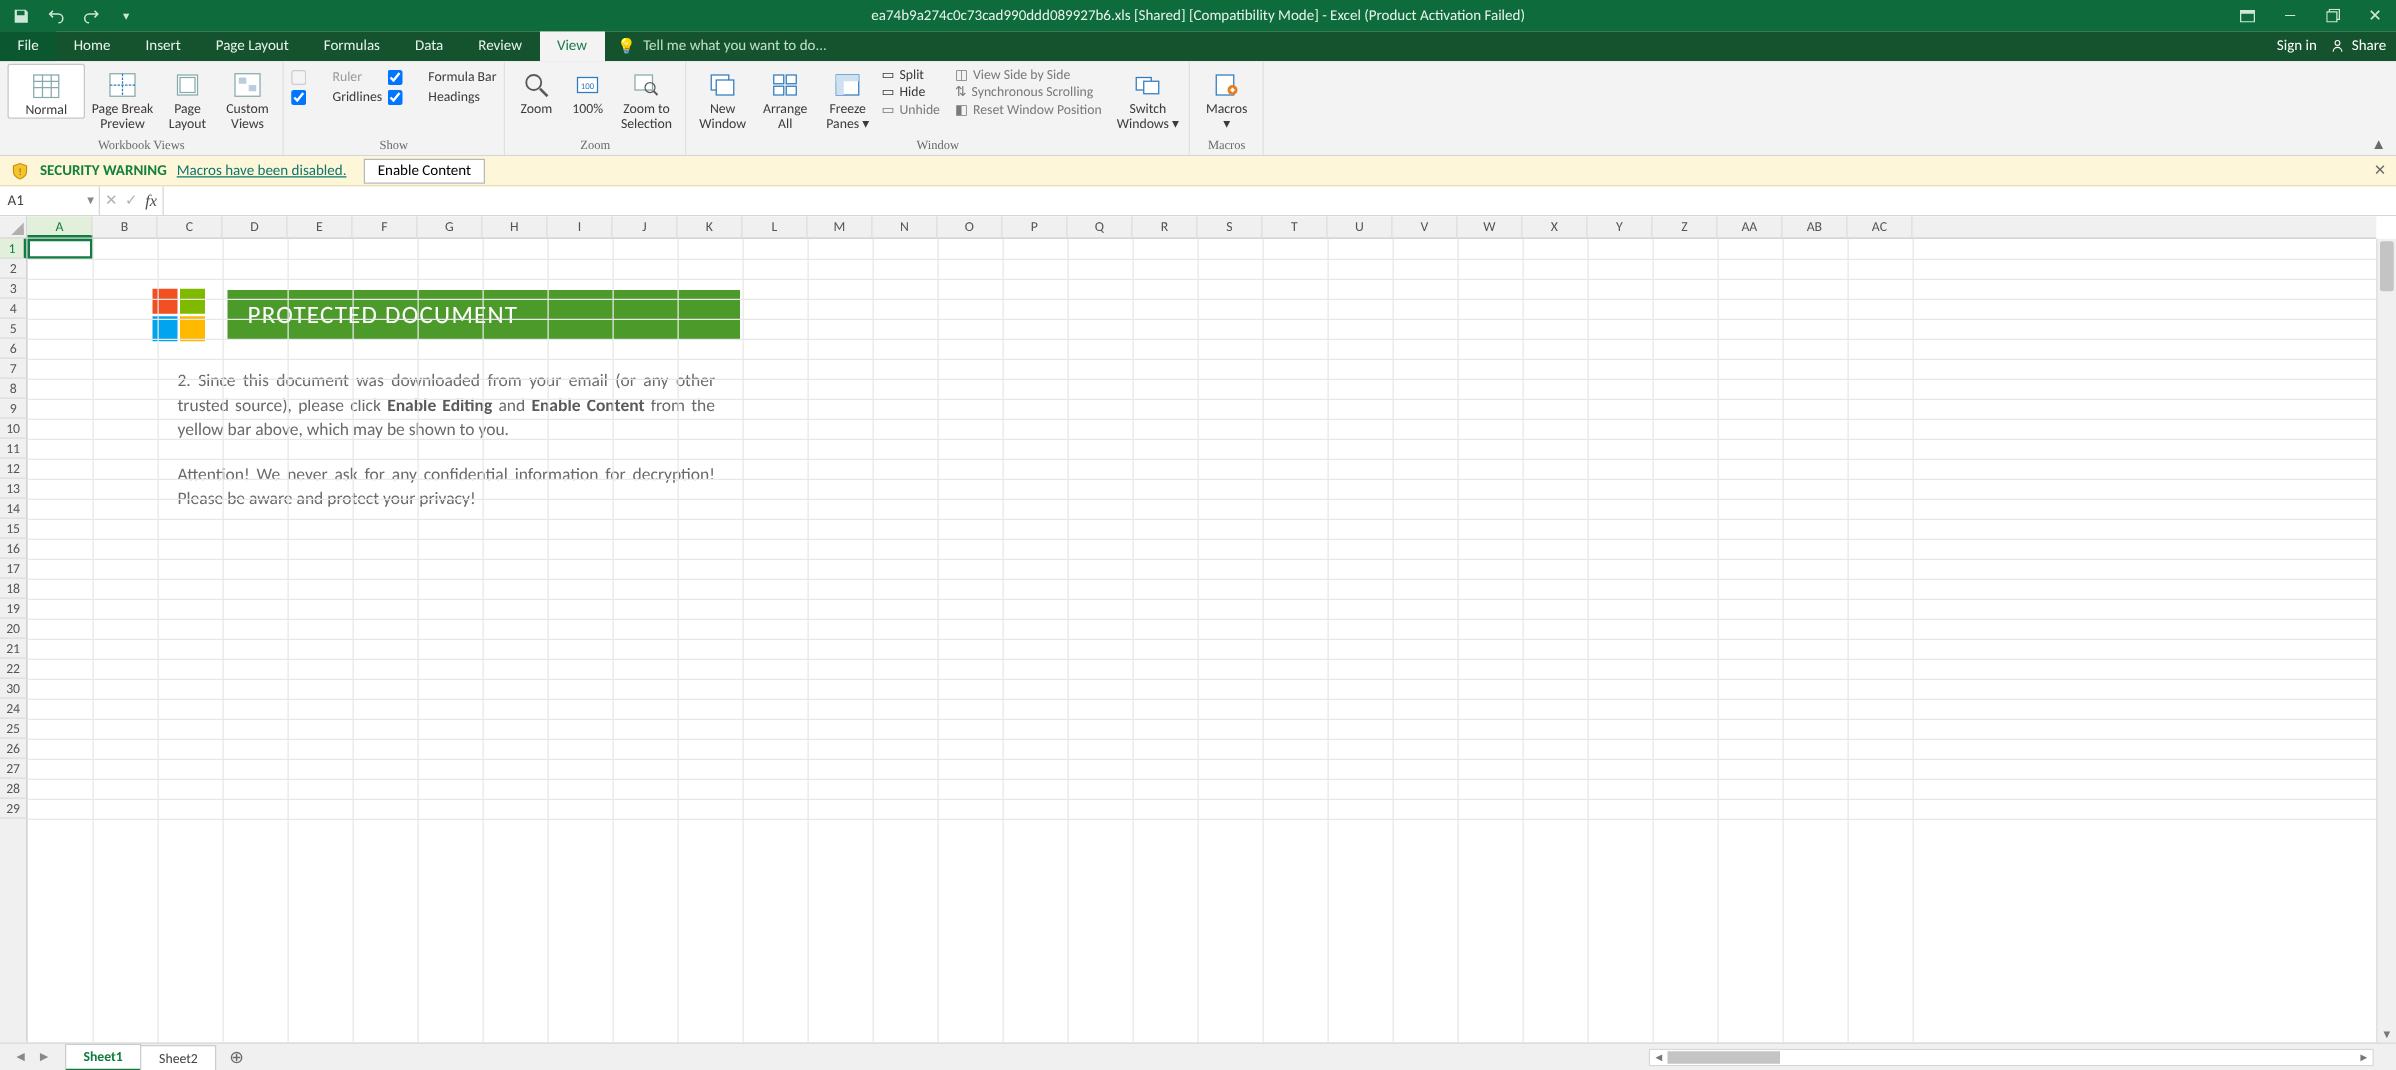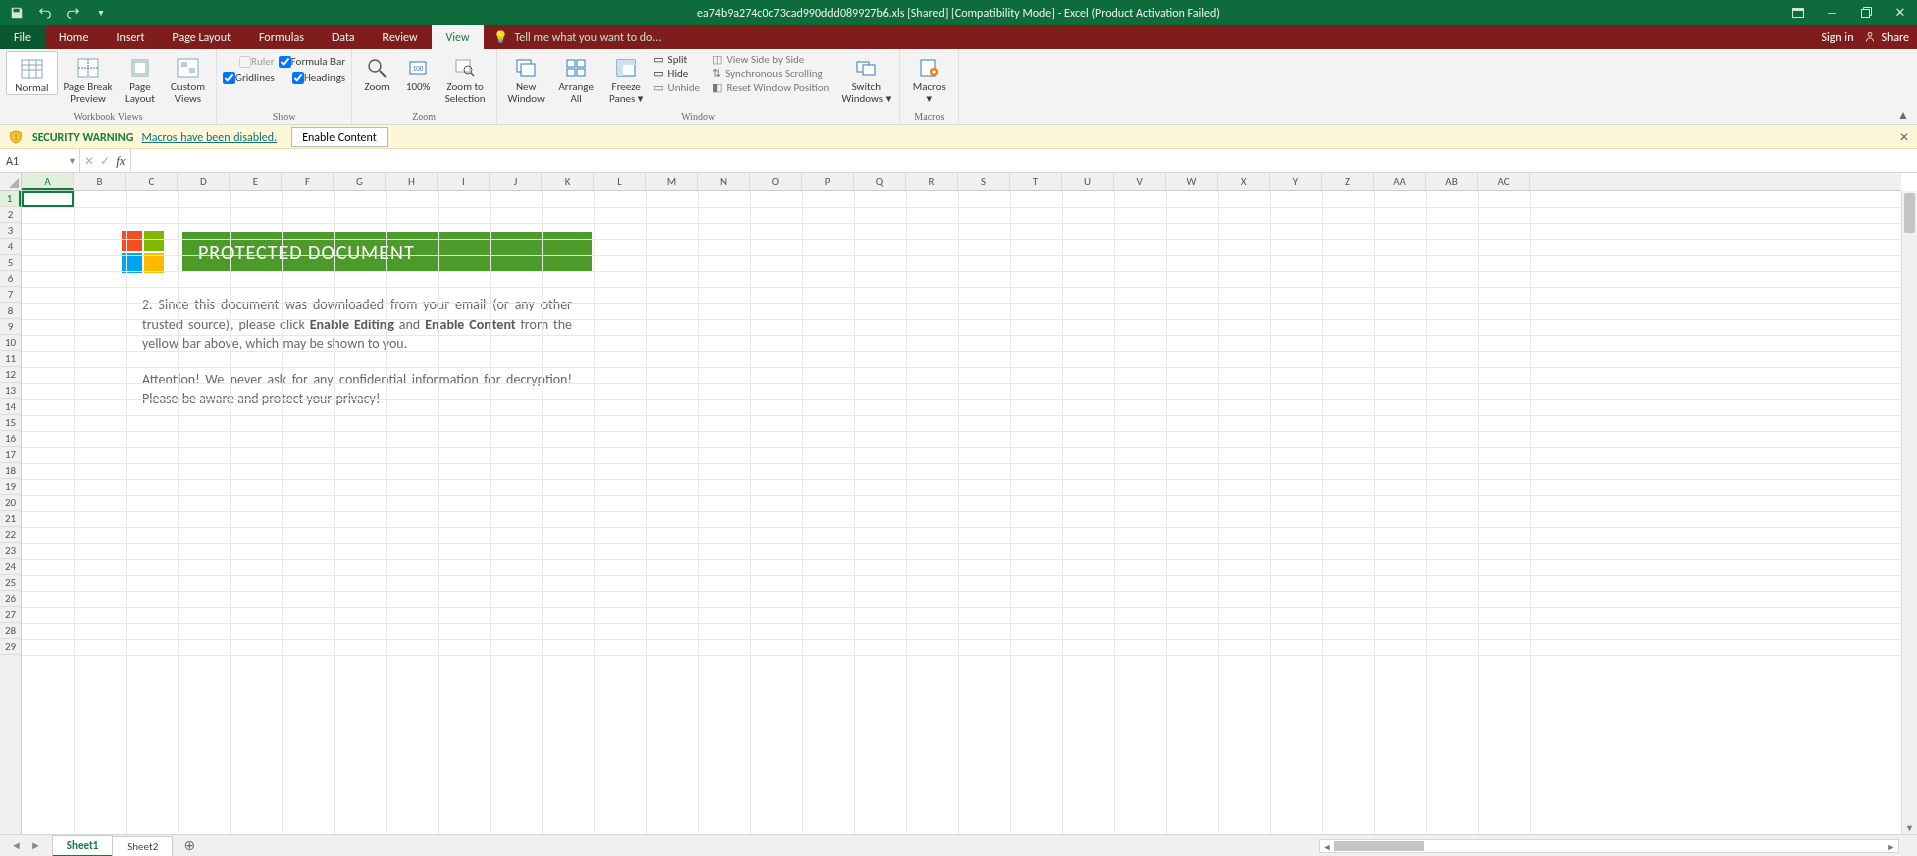--- a/index.html
+++ b/index.html
@@ -8,39 +8,39 @@
 
 
 .titlebar { height: 25px; background: #0e6b3b; color: #fff; display: flex; align-items: center; position: relative; }
 .titlebar .qat { display: flex; align-items: center; gap: 6px; padding-left: 6px; }
 .titlebar .qat .icon-btn { width: 22px; height: 22px; display: flex; align-items: center; justify-content: center; color: #cfe7d8; cursor: pointer; }
 .titlebar .title-text { position: absolute; left: 50%; transform: translateX(-50%); font-size: 12px; color: #e8f3ec; white-space: nowrap; }
 .titlebar .winctrls { position: absolute; right: 0; top: 0; height: 100%; display: flex; }
 .titlebar .winctrls .wbtn { width: 34px; display: flex; align-items: center; justify-content: center; color: #cfe7d8; cursor: pointer; font-size: 13px; }
 
 
-.ribbon-tabs { height: 24px; background: #7f1d1d; display: flex; align-items: stretch; color: #fff; }
+.ribbon-tabs { height: 24px; background: #14532d; display: flex; align-items: stretch; color: #fff; }
 .ribbon-tabs .tab { padding: 0 14px; display: flex; align-items: center; font-size: 12px; cursor: pointer; color: #e8f3ec; }
 .ribbon-tabs .tab.file { background: #0b5830; }
 .ribbon-tabs .tab.active { background: #f3f3f3; color: #1a7a46; }
 .ribbon-tabs .tellme { display: flex; align-items: center; margin-left: 10px; color: #bfe0cc; font-size: 12px; gap: 6px; }
 .ribbon-tabs .spacer { flex: 1; }
 .ribbon-tabs .right { display: flex; align-items: center; gap: 10px; padding-right: 8px; }
 .ribbon-tabs .right .share { display: flex; align-items: center; gap: 4px; }
 
 
 .ribbon { height: 76px; background: #f3f3f3; border-bottom: 1px solid #d6d6d6; display: flex; position: relative; }
 .rgroup { display: flex; flex-direction: column; padding: 2px 6px 0 6px; border-right: 1px solid #e1e1e1; }
 .rgroup .row { flex: 1; display: flex; align-items: flex-start; gap: 4px; }
 .rgroup .glabel { text-align: center; font-size: 10px; color: #6a6a6a; padding-bottom: 2px; font-family: Liberation Serif, serif; }
 .big-btn { display: flex; flex-direction: column; align-items: center; justify-content: flex-start; width: 48px; padding-top: 4px; cursor: pointer; font-size: 11px; color: #3b3b3b; text-align: center; line-height: 1.1; }
 .big-btn .ic { width: 28px; height: 26px; display: flex; align-items: center; justify-content: center; color: #2f7bbf; font-size: 20px; }
 .big-btn.sel { background: #fff; border: 1px solid #c6c6c6; border-radius: 2px; }
 .chk-col { display: flex; flex-direction: column; gap: 3px; padding-top: 4px; }
-.chk { display: flex; align-items: center; gap: 0; font-size: 11px; color: #3b3b3b; cursor: pointer; justify-content: flex-end; }
+.chk { display: flex; align-items: center; gap: 21px; font-size: 11px; color: #3b3b3b; cursor: pointer; }
 .chk input { width: 12px; height: 12px; }
 .chk.disabled { color: #9a9a9a; }
 .small-col { display: flex; flex-direction: column; gap: 1px; padding-top: 2px; font-size: 11px; color: #7a7a7a; }
 .small-col .srow { display: flex; align-items: center; gap: 4px; white-space: nowrap; }
 .small-col .srow.enabled { color: #3b3b3b; cursor: pointer; }
 .ribbon .collapse { position: absolute; right: 6px; bottom: 2px; width: 16px; height: 14px; display:flex; align-items:center; justify-content:center; color:#6a6a6a; cursor:pointer; }
 
 
 .secbar { height: 24px; background: #fdf6d9; border-bottom: 1px solid #e8dfb0; display: flex; align-items: center; padding: 0 8px; font-size: 12px; position: relative; }
 .secbar .shield { width: 16px; height: 16px; margin-right: 8px; color: #c98a00; display:flex; align-items:center; justify-content:center; }
@@ -167,21 +167,21 @@
         </span>
       <span>Share</span>
     </span>
   </div>
 </div>
 
 <div class="ribbon">
 
   <div class="rgroup">
     <div class="row">
-      <div class="big-btn sel" style="width:52px;">
+      <div class="big-btn sel" style="width:62px;">
         <div class="ic">
             <svg width="22" height="20" viewBox="0 0 22 20">
               <rect x="1" y="1" width="20" height="18" fill="#fff" stroke="#8aa"></rect>
               <line x1="1" y1="6" x2="21" y2="6" stroke="#8aa"></line>
               <line x1="1" y1="11" x2="21" y2="11" stroke="#8aa"></line>
               <line x1="8" y1="1" x2="8" y2="19" stroke="#8aa"></line>
               <line x1="15" y1="1" x2="15" y2="19" stroke="#8aa"></line>
             </svg>
           </div>
         <span>Normal</span>
@@ -455,21 +455,21 @@
       <div class="rh">13</div>
       <div class="rh">14</div>
       <div class="rh">15</div>
       <div class="rh">16</div>
       <div class="rh">17</div>
       <div class="rh">18</div>
       <div class="rh">19</div>
       <div class="rh">20</div>
       <div class="rh">21</div>
       <div class="rh">22</div>
-      <div class="rh">23</div>
+      <div class="rh">30</div>
       <div class="rh">24</div>
       <div class="rh">25</div>
       <div class="rh">26</div>
       <div class="rh">27</div>
       <div class="rh">28</div>
       <div class="rh">29</div>
     </div>
   <div class="cells" id="cells">
     <div class="active-cell"></div>
 

